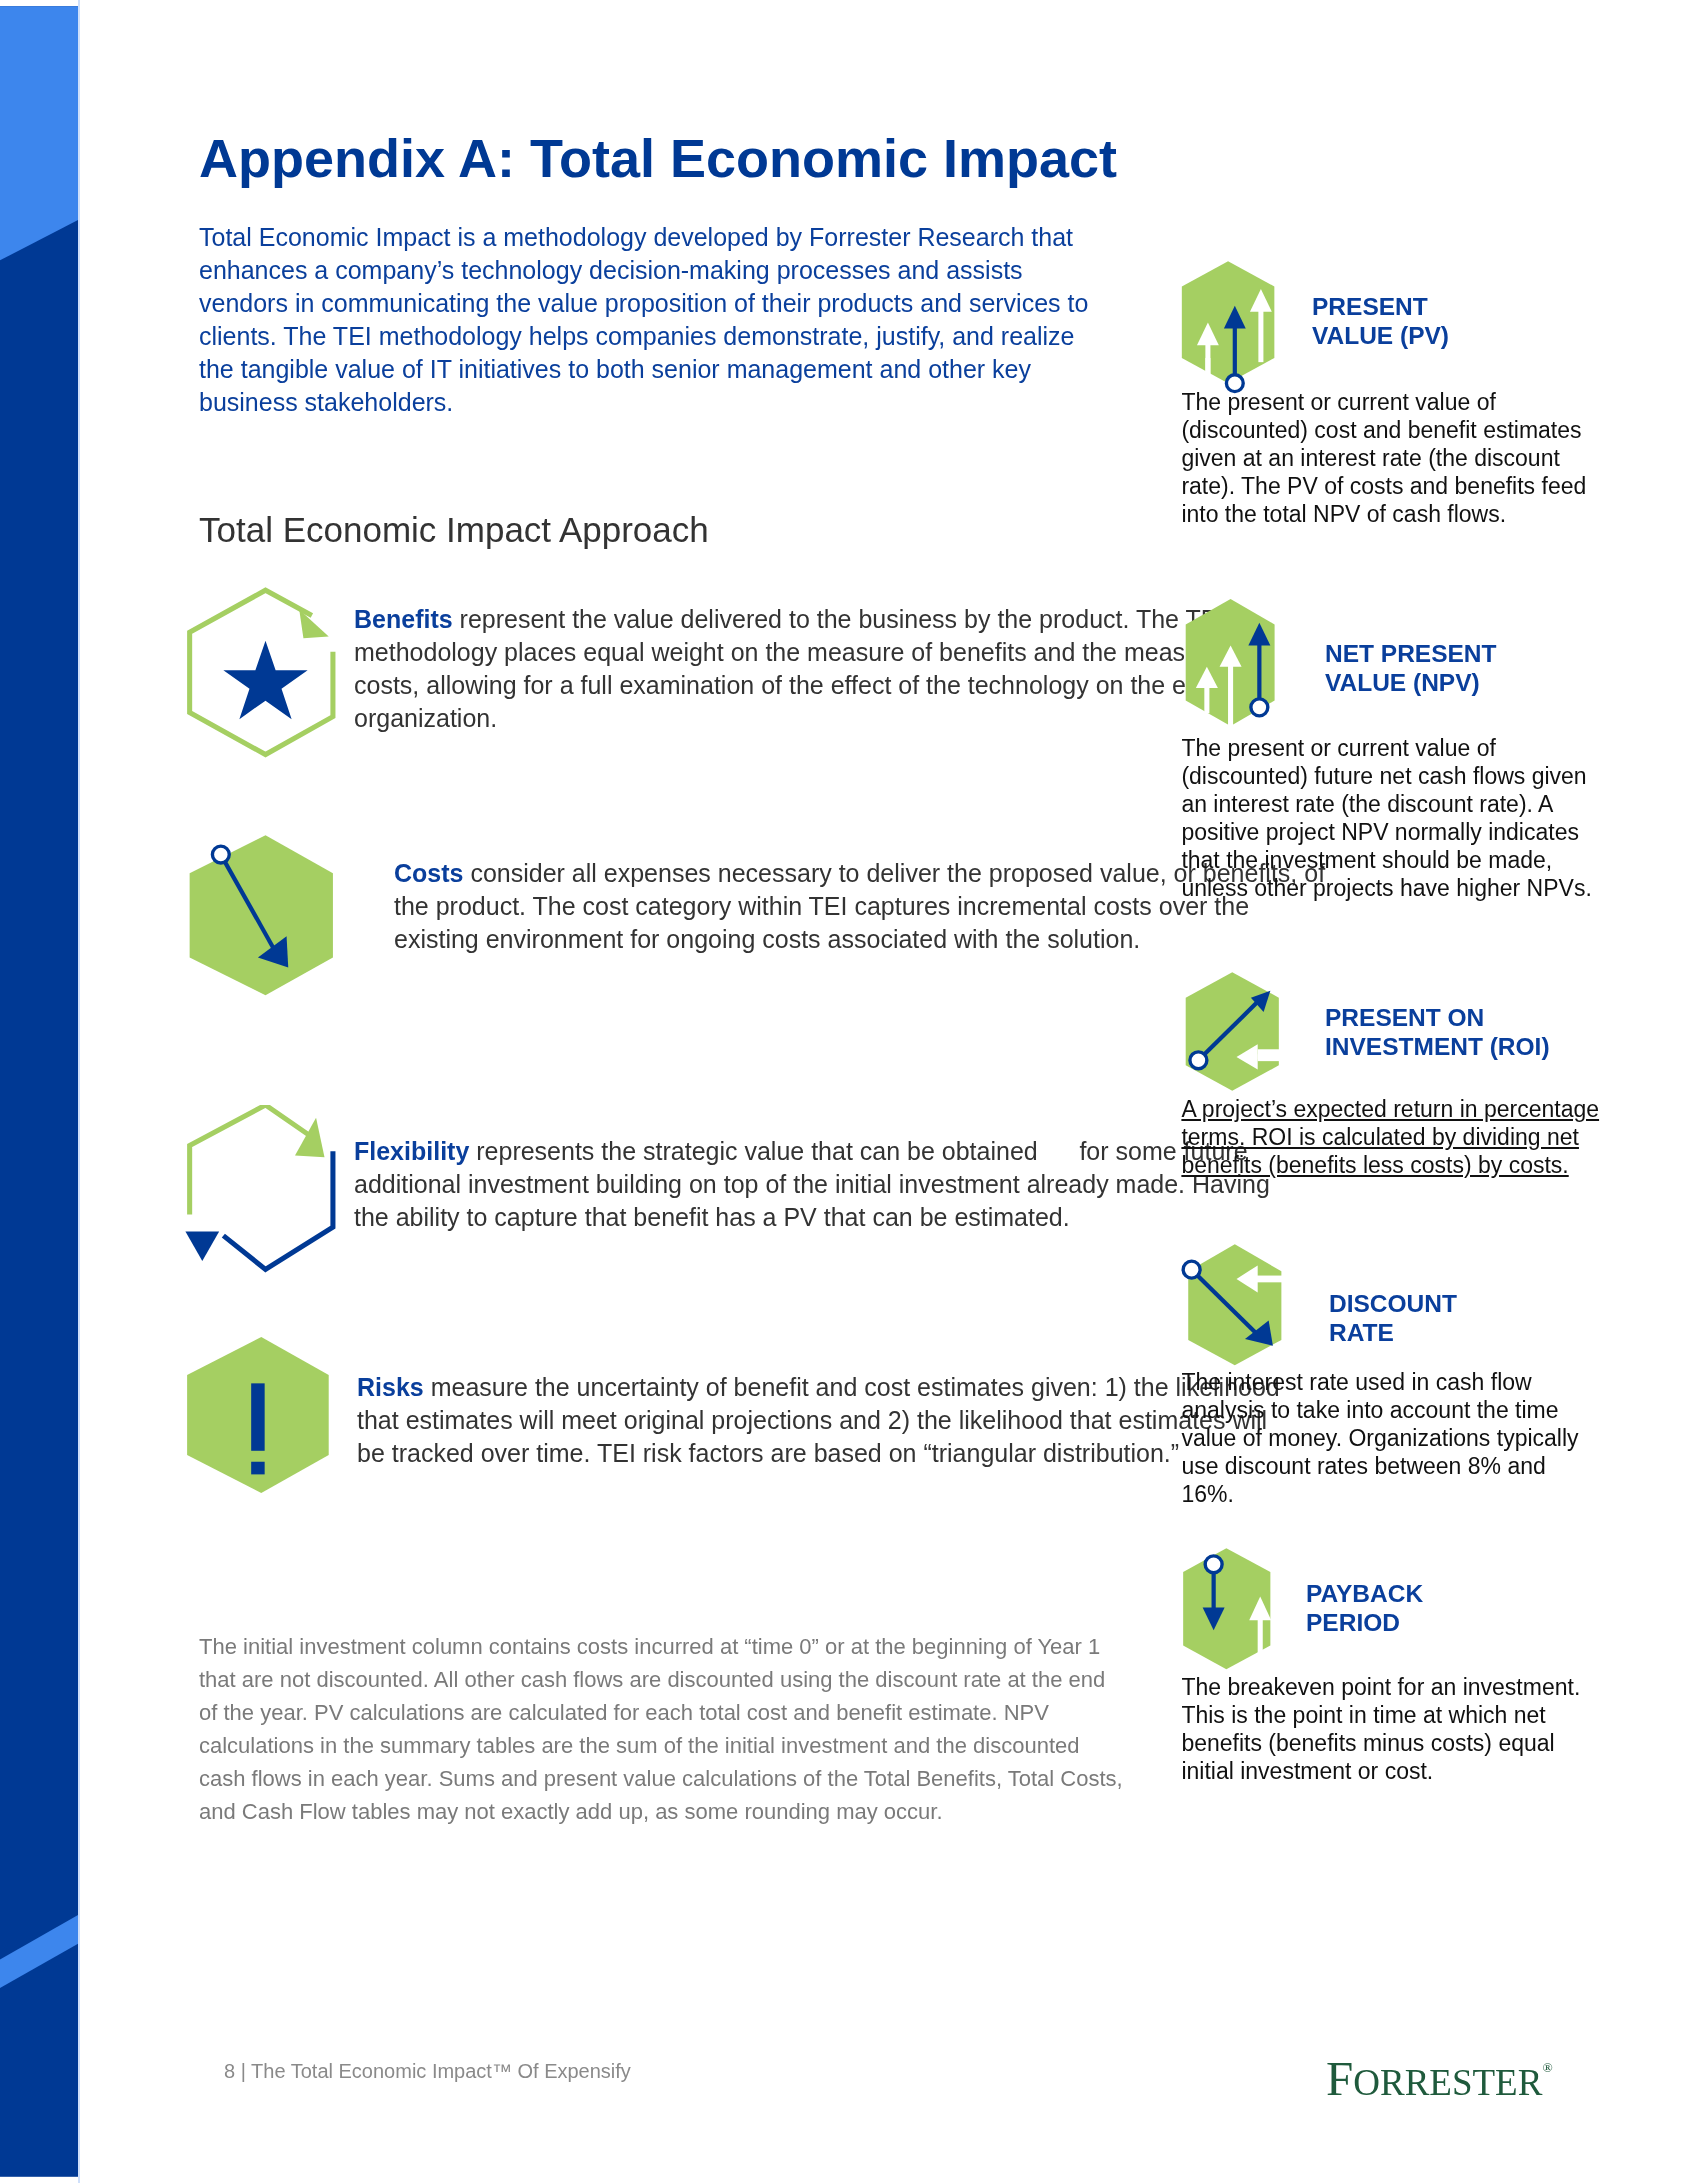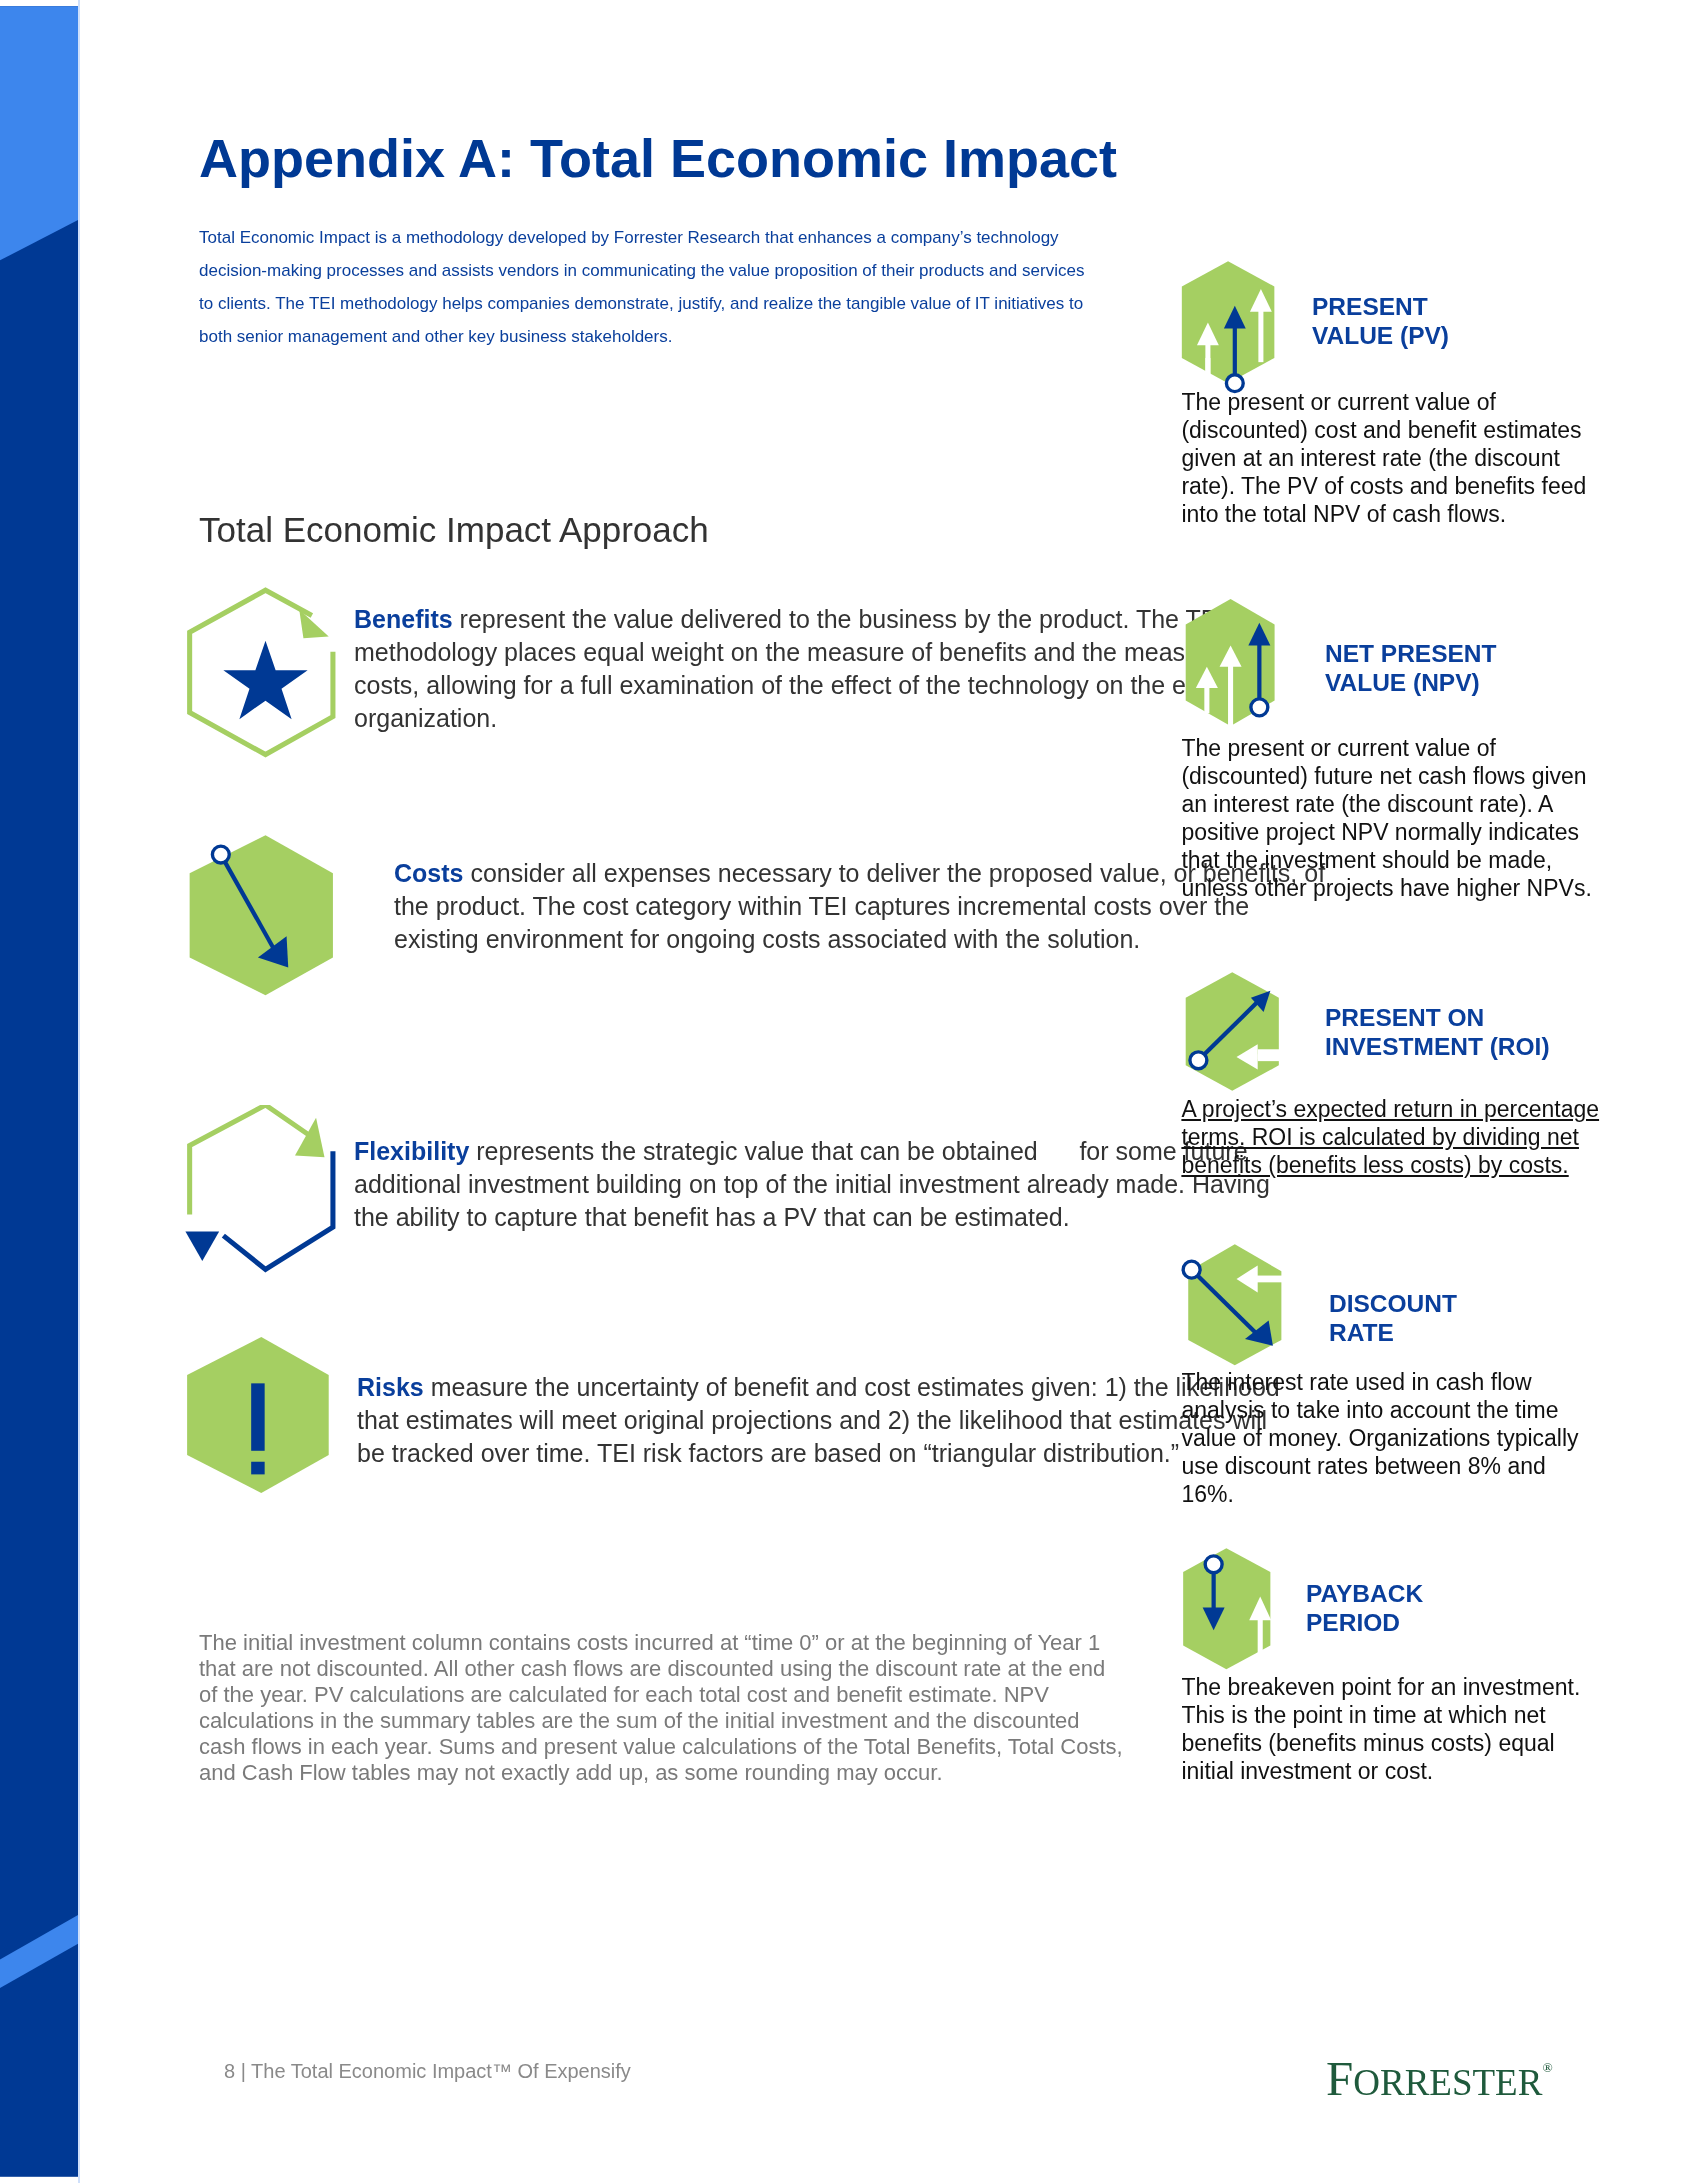--- a/index.html
+++ b/index.html
@@ -12,37 +12,37 @@
   .sidebar svg { display:block; }
   .sidebar-edge { position:absolute; left:78px; top:0; width:1.7px; height:2183px; background:#cfe0fb; }
 
   .title {
     position:absolute; left:199px; top:127px;
     font-size:54px; font-weight:bold; color:#003994; letter-spacing:0px;
     white-space:nowrap;
   }
   .intro {
     position:absolute; left:199px; top:221px; width:894px;
-    font-size:17px; line-height:33px; color:#0a3f9c;
+    font-size:25px; line-height:33px; color:#0a3f9c;
   }
   .approach-heading {
     position:absolute; left:199px; top:510px;
     font-size:35px; color:#333333; white-space:nowrap;
   }
   .component { position:absolute; left:177px; }
   .component .icon { position:absolute; left:0; top:0; width:177px; height:177px; }
   .component .text {
     position:absolute; left:177px; width:936px;
     font-size:25px; line-height:33px; color:#333333;
   }
   .component .term { font-weight:bold; color:#0a3f9c; }
 
   .note {
     position:absolute; left:199px; top:1630px; width:928px;
-    font-size:22px; line-height:26px; color:#7a7a7a;
+    font-size:22px; line-height:33px; color:#7a7a7a;
   }
 
   .footer-text {
     position:absolute; left:224px; top:2060px;
     font-size:20px; color:#8a8a8a; white-space:nowrap;text-align:right;
   }
   .logo {
     position:absolute; left:1326px; top:2050px;
     font-family:"Liberation Serif", serif; color:#1f5a3c;
     white-space:nowrap;

